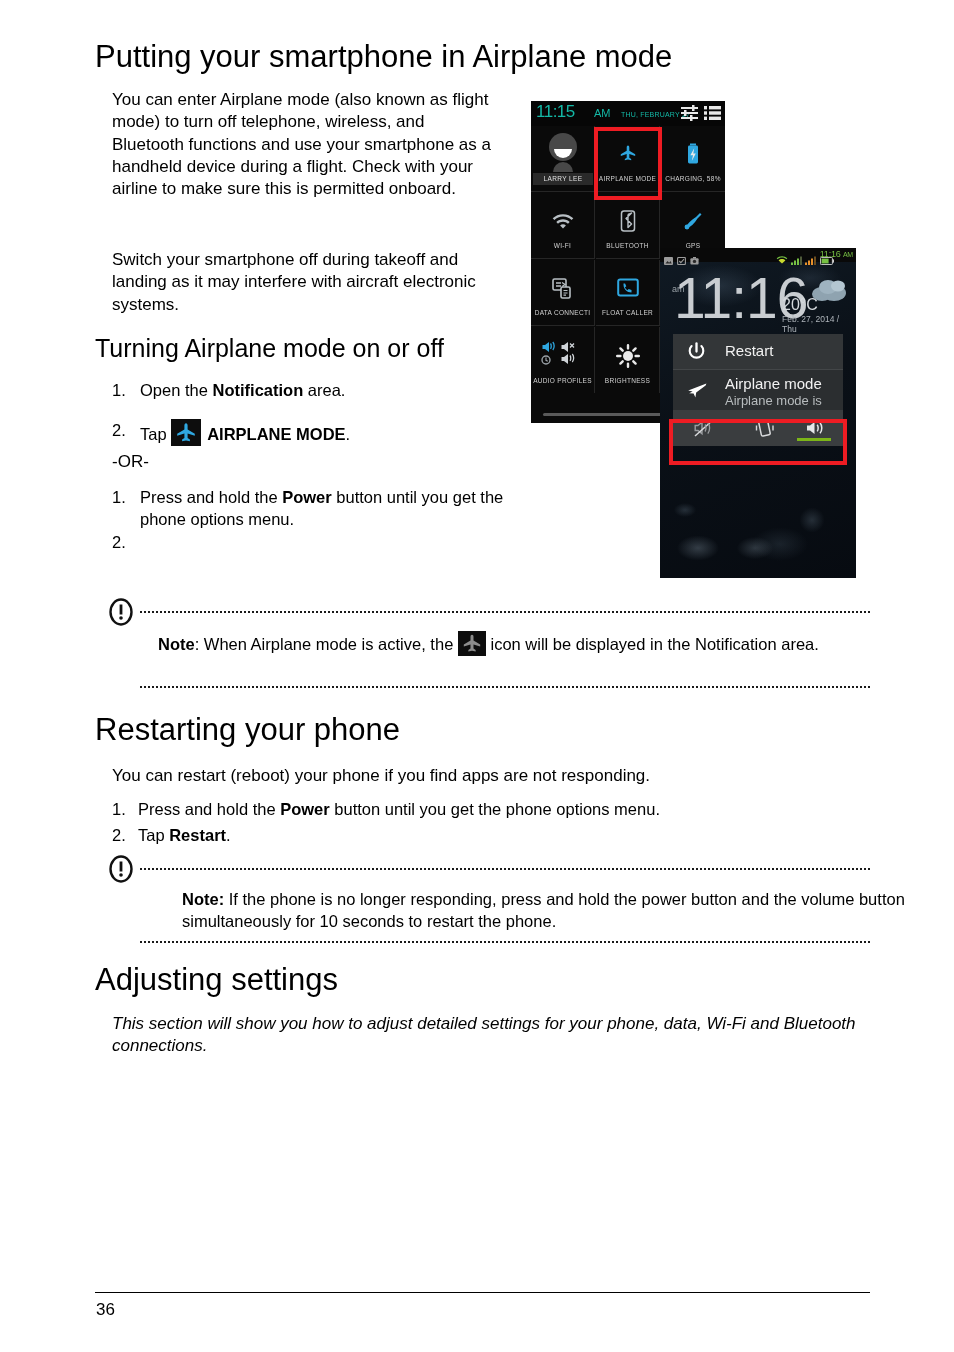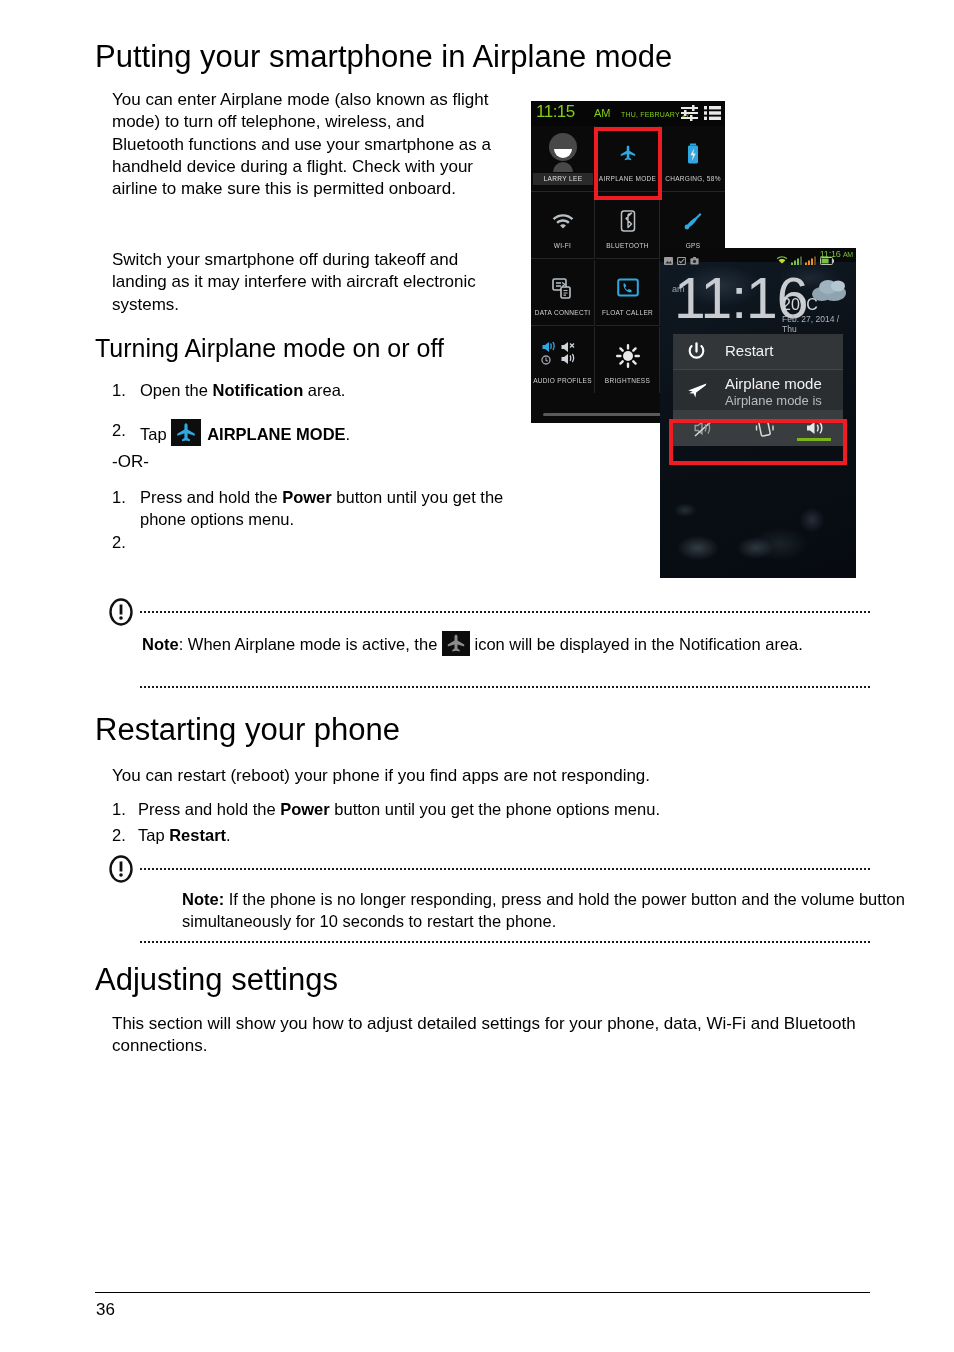--- a/index.html
+++ b/index.html
@@ -56,21 +56,21 @@
   }
 
   
   
   #notif-panel {
     position:absolute; left:531px; top:101px; width:194px; height:322px;
     background:#0a0a0a; overflow:hidden;
   }
   #notif-statusbar {
     position:absolute; left:0; top:0; width:220px; height:25px;
-    background:#060606; color:#84cc16;padding-left:40px;
+    background:#060606; color:#14b8a6;padding-left:40px;
   }
   #notif-statusbar .clk {
     position:absolute; left:5px; top:1px; font-size:17px; letter-spacing:-0.5px; font-weight:300;
   }
   #notif-statusbar .ampm { position:absolute; left:63px; top:6px; font-size:11px; }
   #notif-statusbar .date { position:absolute; left:90px; top:10px; font-size:7px; letter-spacing:0.2px; }
   #notif-statusbar .ic-sliders { position:absolute; left:150px; top:4px; }
   #notif-statusbar .ic-list { position:absolute; left:173px; top:4px; }
 
   .tilegrid {
@@ -222,21 +222,21 @@
 
   <div class="note" style="left:108px; top:598px; width:762px; height:92px;">
     <span class="bang">
       <svg width="26" height="28" viewBox="0 0 26 28">
         <ellipse cx="13" cy="14" rx="10.5" ry="12.5" fill="none" stroke="#111" stroke-width="2.4"></ellipse>
         <rect x="11.6" y="6.5" width="2.8" height="10" fill="#111"></rect>
         <circle cx="13" cy="20" r="1.8" fill="#111"></circle>
       </svg>
     </span>
     <span class="dash-top" style="left:32px; top:13px; width:730px;"></span>
-    <span class="ntext" style="left:34px; top:33px; width:728px;"><b>Note</b><span>: When Airplane mode is active, the </span><span class="inline-tile" style="width:28px;height:25px;">
+    <span class="ntext" style="left:50px; top:33px; width:728px;"><b>Note</b><span>: When Airplane mode is active, the </span><span class="inline-tile" style="width:28px;height:25px;">
         <svg width="28" height="25" viewBox="0 0 28 25">
           <path d="M14 3.8c1.0 0 1.5 0.95 1.5 2.1v3.7l6.7 4.0v1.9l-6.7-2.05v4.1l2.15 1.5v1.5L14 19.8l-3.65 0.75v-1.5l2.15-1.5v-4.1l-6.7 2.05v-1.9l6.7-4.0V5.9c0-1.15 0.5-2.1 1.5-2.1z" fill="#8c8c8c"></path>
         </svg>
       </span><span> icon will be displayed in the Notification area.</span></span>
     <span class="dash-bot" style="left:32px; top:88px; width:730px;"></span>
   </div>
 
   <h1 class="title" style="left:95px; top:713px; width:600px;">Restarting your phone</h1>
 
   <p class="body" style="left:112px; top:765px; width:760px;">You can restart (reboot) your phone if you find apps are not responding.</p>
@@ -264,21 +264,21 @@
         <circle cx="13" cy="20" r="1.8" fill="#111"></circle>
       </svg>
     </span>
     <span class="dash-top" style="left:32px; top:13px; width:730px;"></span>
     <span class="ntext" style="left:34px; top:33px; width:730px;margin-left:40px;"><b>Note:</b><span> If the phone is no longer responding, press and hold the power button and the volume button simultaneously for 10 seconds to restart the phone.</span></span>
     <span class="dash-bot" style="left:32px; top:86px; width:730px;"></span>
   </div>
 
   <h1 class="title" style="left:95px; top:963px; width:600px;">Adjusting settings</h1>
 
-  <p class="body" style="left:112px; top:1013px; width:760px;">This section will show you how to adjust detailed settings for your phone, data, Wi-Fi and Bluetooth connections.</p>
+  <p class="body" style="left:112px; top:1013px; width:760px;font-style:italic;">This section will show you how to adjust detailed settings for your phone, data, Wi-Fi and Bluetooth connections.</p>
 
   <div id="notif-panel">
 
     <div id="notif-statusbar">
       <span class="clk">11:15</span>
       <span class="ampm">AM</span>
       <span class="date">THU, FEBRUARY 27</span>
       <span class="ic-sliders">
         <svg width="17" height="16" viewBox="0 0 17 16">
           <rect x="0" y="2" width="17" height="2" fill="#e8e8e8"></rect>

